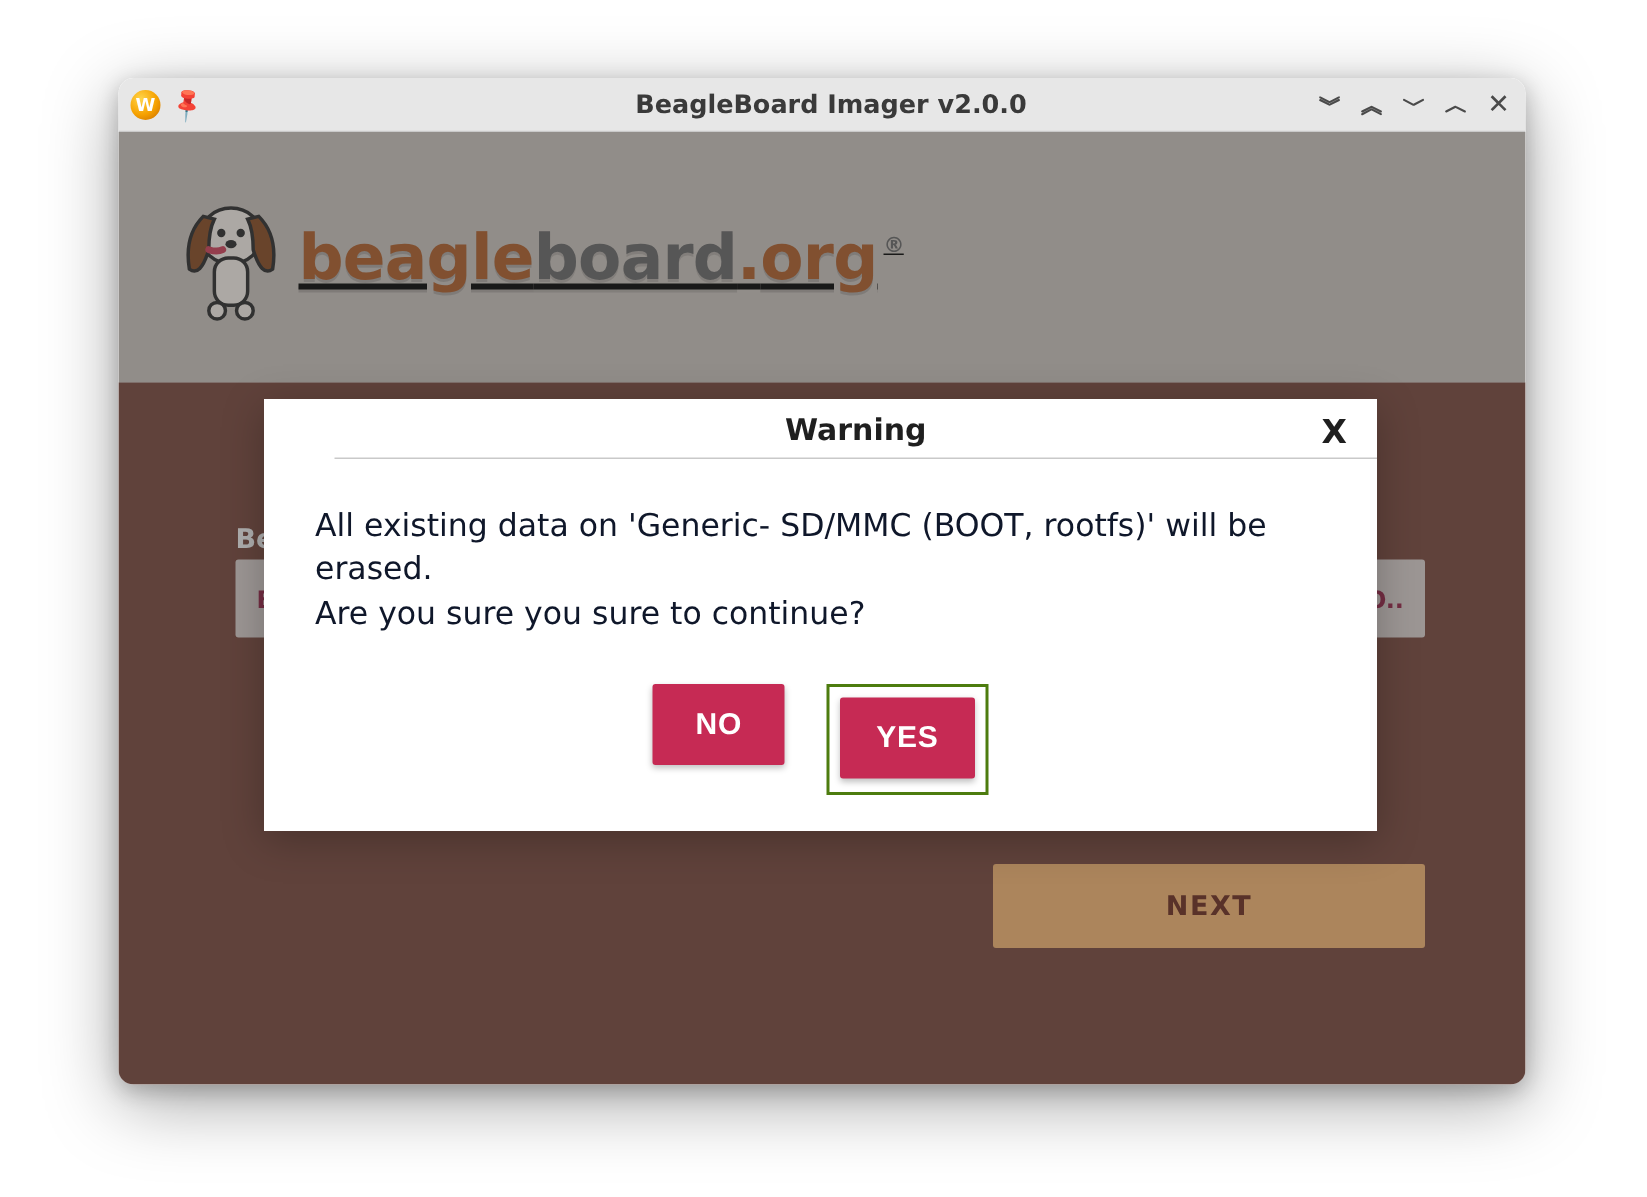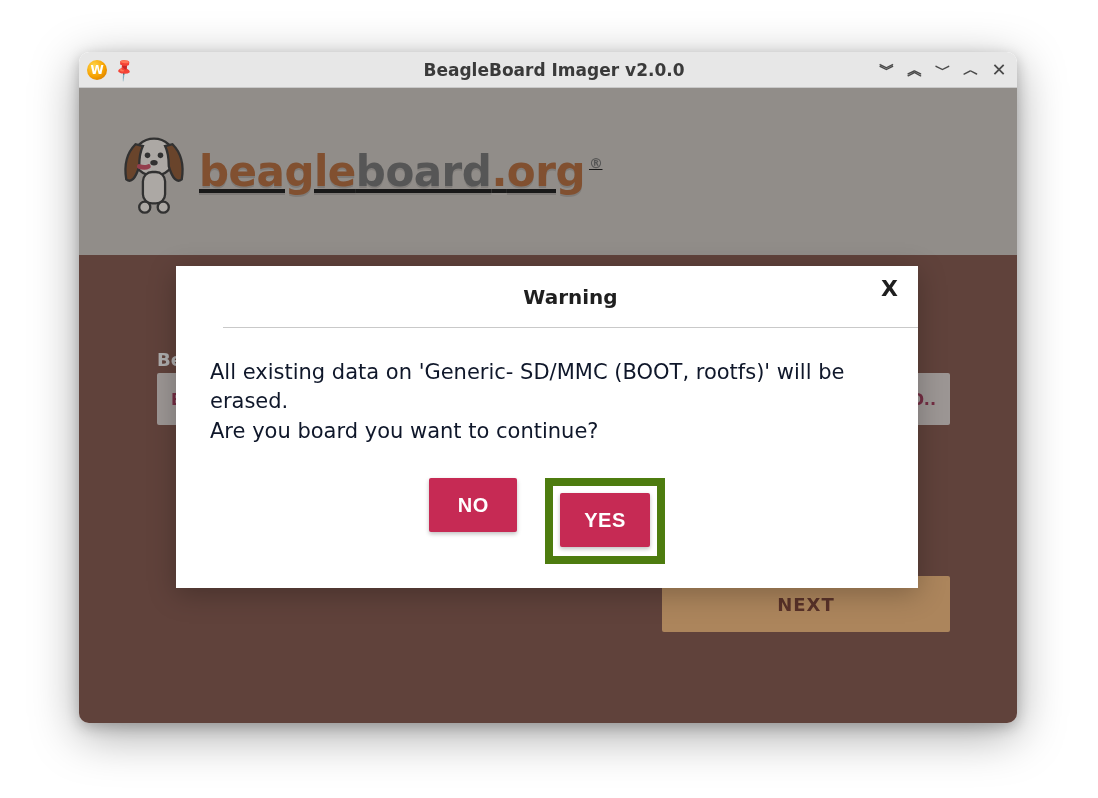--- a/index.html
+++ b/index.html
@@ -153,21 +153,21 @@
   .modal {
     position: absolute;
     left: 97px;
     top: 178px;
     width: 742px;
     background: #fff;
     box-shadow: 0 6px 26px rgba(0,0,0,0.25);
     padding-bottom: 24px;
   }
   .modal-header {
-    height: 62px;
+    height: 40px;
     border-bottom: 1px solid #c9c9c9;
     display: flex;
     align-items: center;
     justify-content: center;
     position: relative;
     margin-left: 47px;
   }
   .modal-title {
     font-weight: 700;
     font-size: 20px;
@@ -205,21 +205,21 @@
     font-size: 20px;
     display: inline-flex;
     align-items: center; justify-content: center;
     cursor: pointer;
     border: none;
     border-radius: 2px;
     box-shadow: 0 2px 4px rgba(0,0,0,0.25);
     letter-spacing: 0.5px;
   }
   .yes-highlight {
-    border: 8px solid #4d7c0f;
+    border: 2px solid #4d7c0f;
     padding: 7px 7px 9px 7px;
     display: inline-flex;
   }
 </style>
 </head>
 <body>
 
 <div class="window">
 
   <div class="titlebar">
@@ -282,21 +282,21 @@
 
     <div class="dim"></div>
 
     <div class="modal">
       <div class="modal-header">
         <span class="modal-title">Warning</span>
         <span class="modal-close">X</span>
       </div>
       <div class="modal-body">
         <div>All existing data on 'Generic- SD/MMC (BOOT, rootfs)' will be erased.</div>
-        <div>Are you board you want to continue?</div>
+        <div>Are you sure you sure to continue?</div>
       </div>
       <div class="modal-actions">
         <button class="modal-btn">NO</button>
         <span class="yes-highlight">
           <button class="modal-btn">YES</button>
         </span>
       </div>
     </div>
 
   </div>

